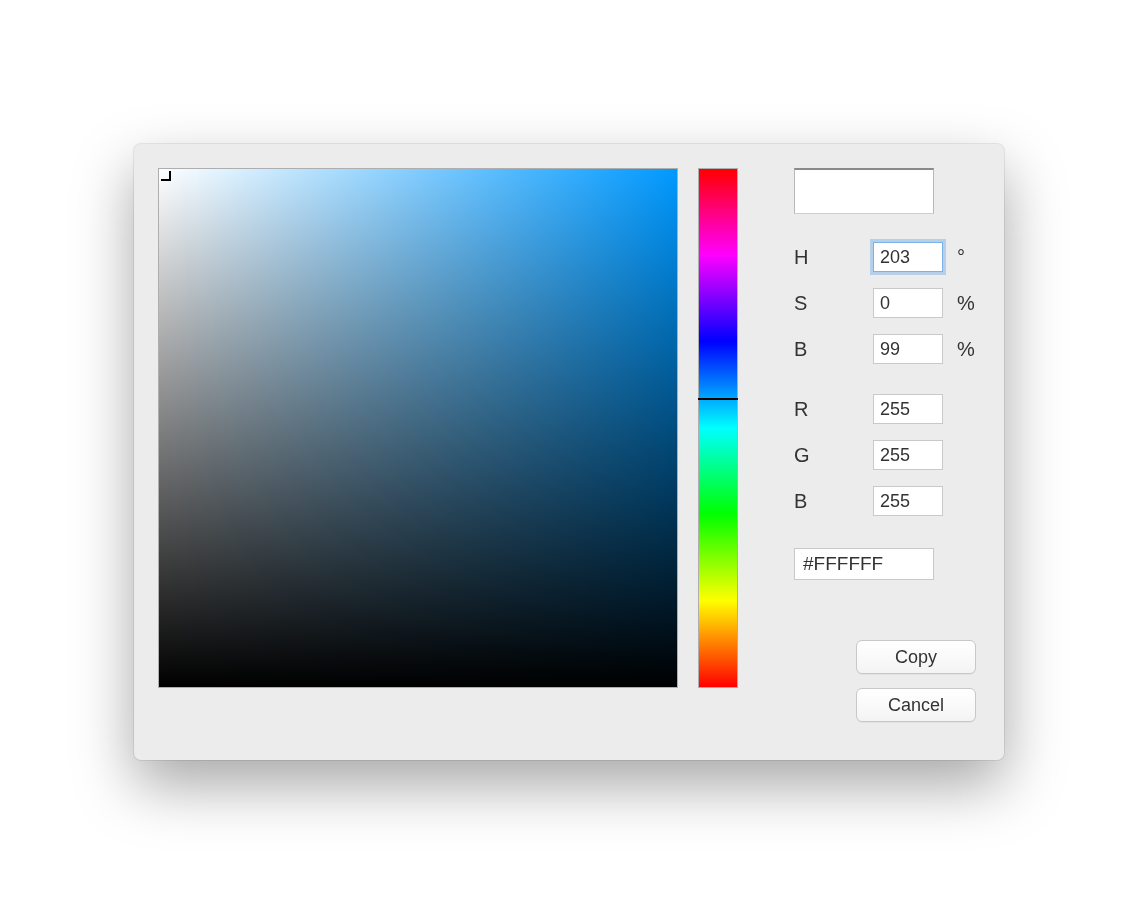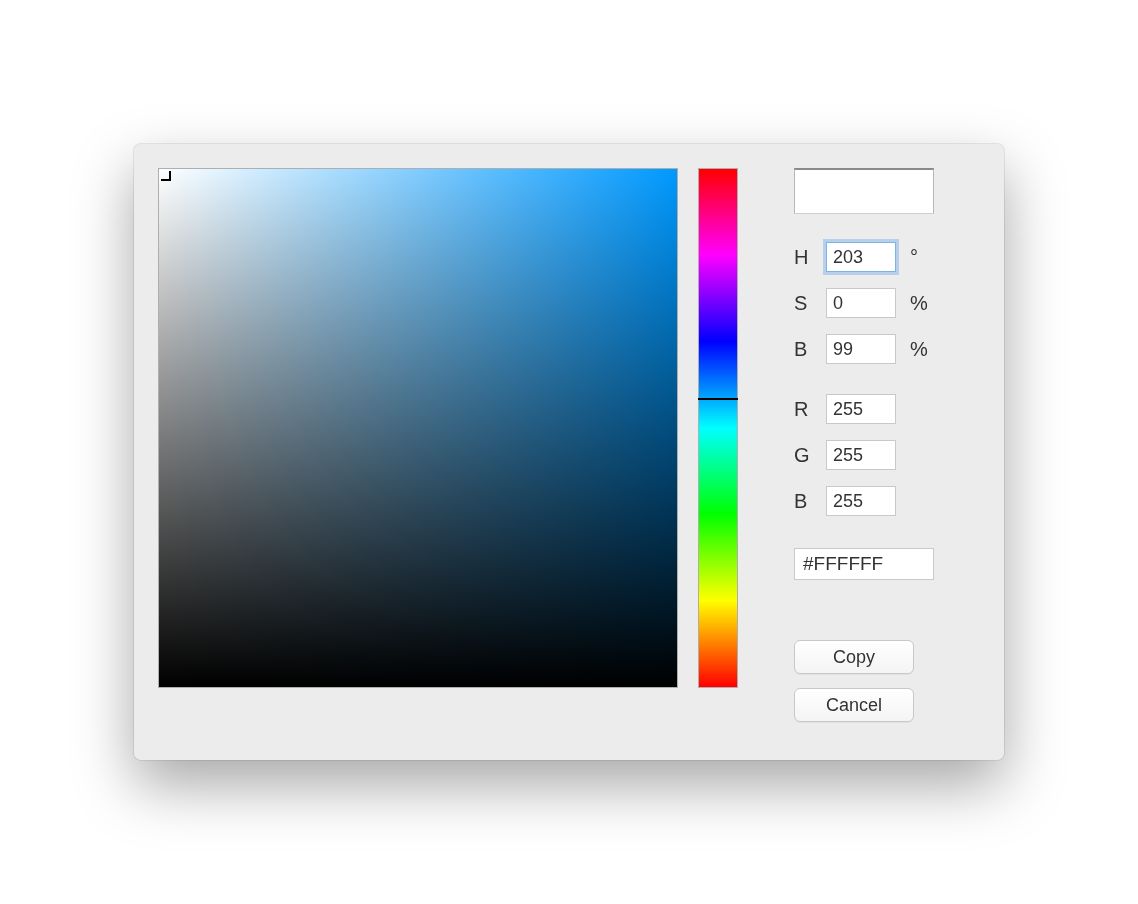--- a/index.html
+++ b/index.html
@@ -131,20 +131,21 @@
     .field-input {
       width: 70px;
       height: 30px;
       border: 1px solid #c9c9c9;
       background: #fff;
       font-size: 18px;
       color: #333;
       padding: 2px 6px;
       text-align: left;
       font-family: inherit;
+      margin-left: 47px;
     }
     .field-input.focused {
       border: 1px solid #7bb3e8;
       box-shadow: 0 0 0 3px rgba(120,175,230,0.45);
       outline: none;
     }
     .field-unit {
       font-size: 20px;
       color: #333;
     }
@@ -172,21 +173,21 @@
       font-size: 18px;
       color: #333;
       font-family: inherit;
       cursor: pointer;
       margin-bottom: 14px;
       box-shadow: 0 1px 0 rgba(0,0,0,0.04);
     }
     .button-group {
       display: flex;
       flex-direction: column;
-      align-items: flex-start;
+      align-items: flex-end;
       margin-top: 46px;
     }
   </style>
 </head>
 <body>
 
 <div class="window">
 
   <div class="content">
     <div class="sb-area">

